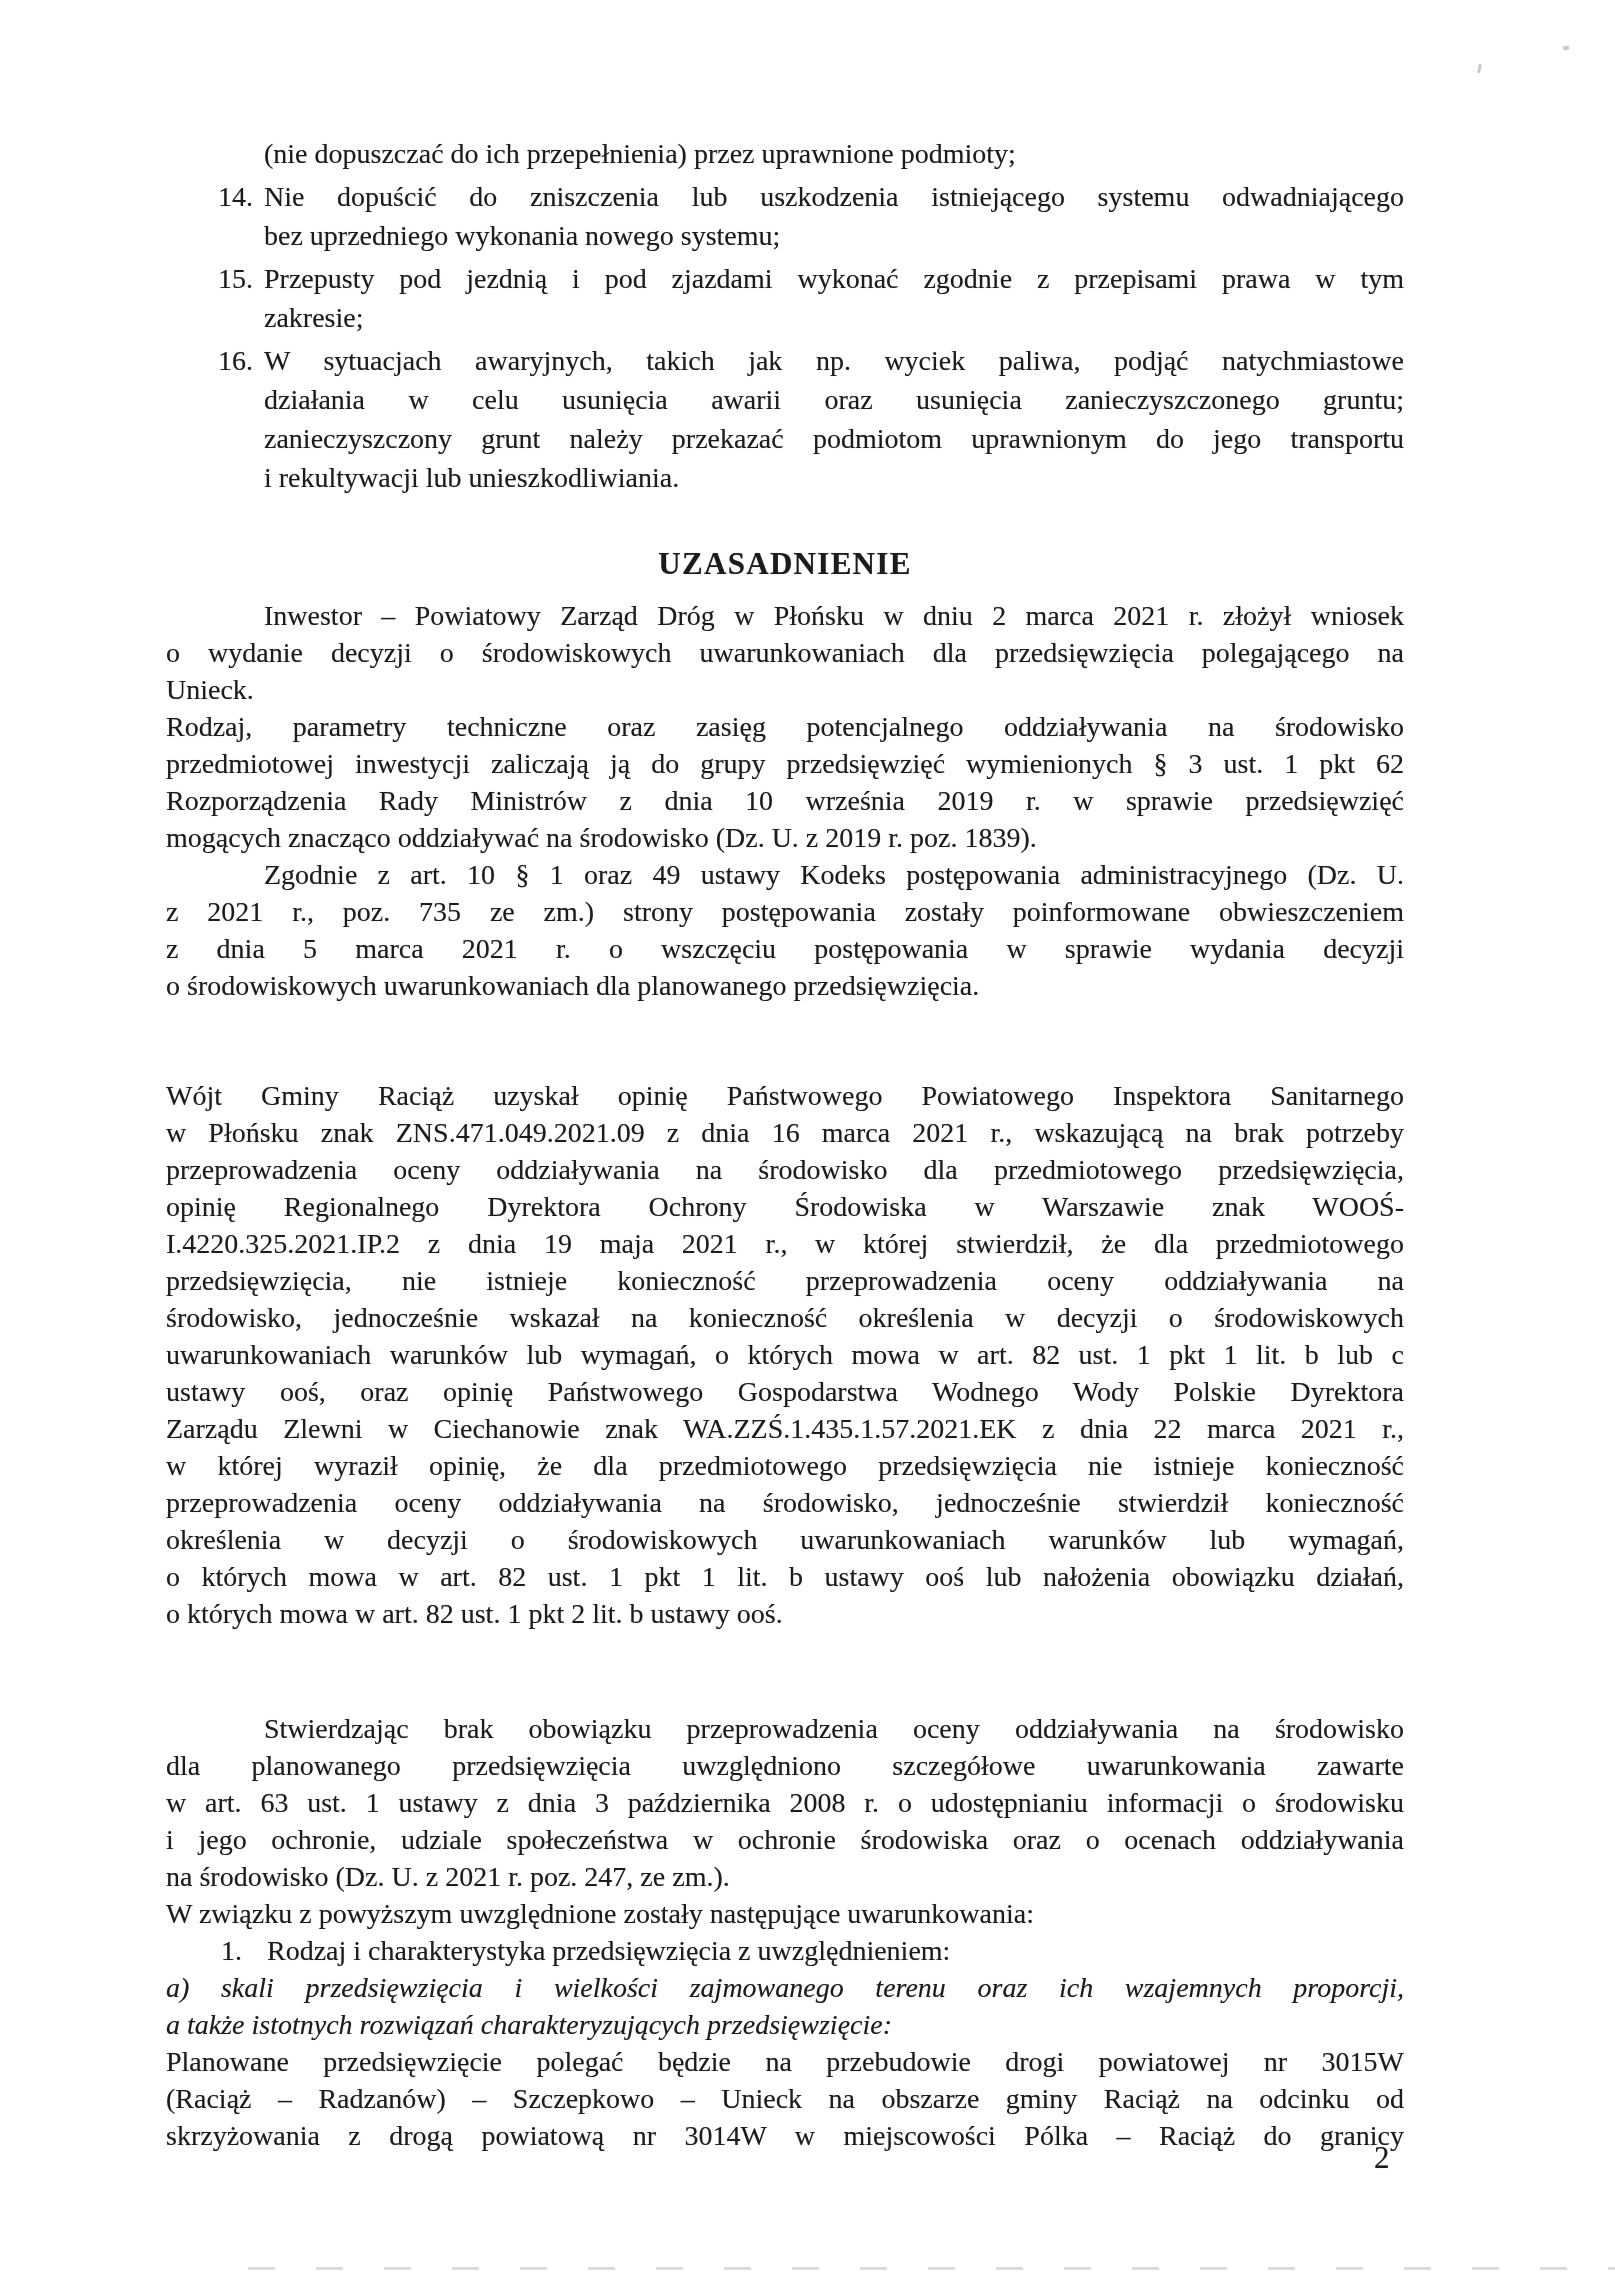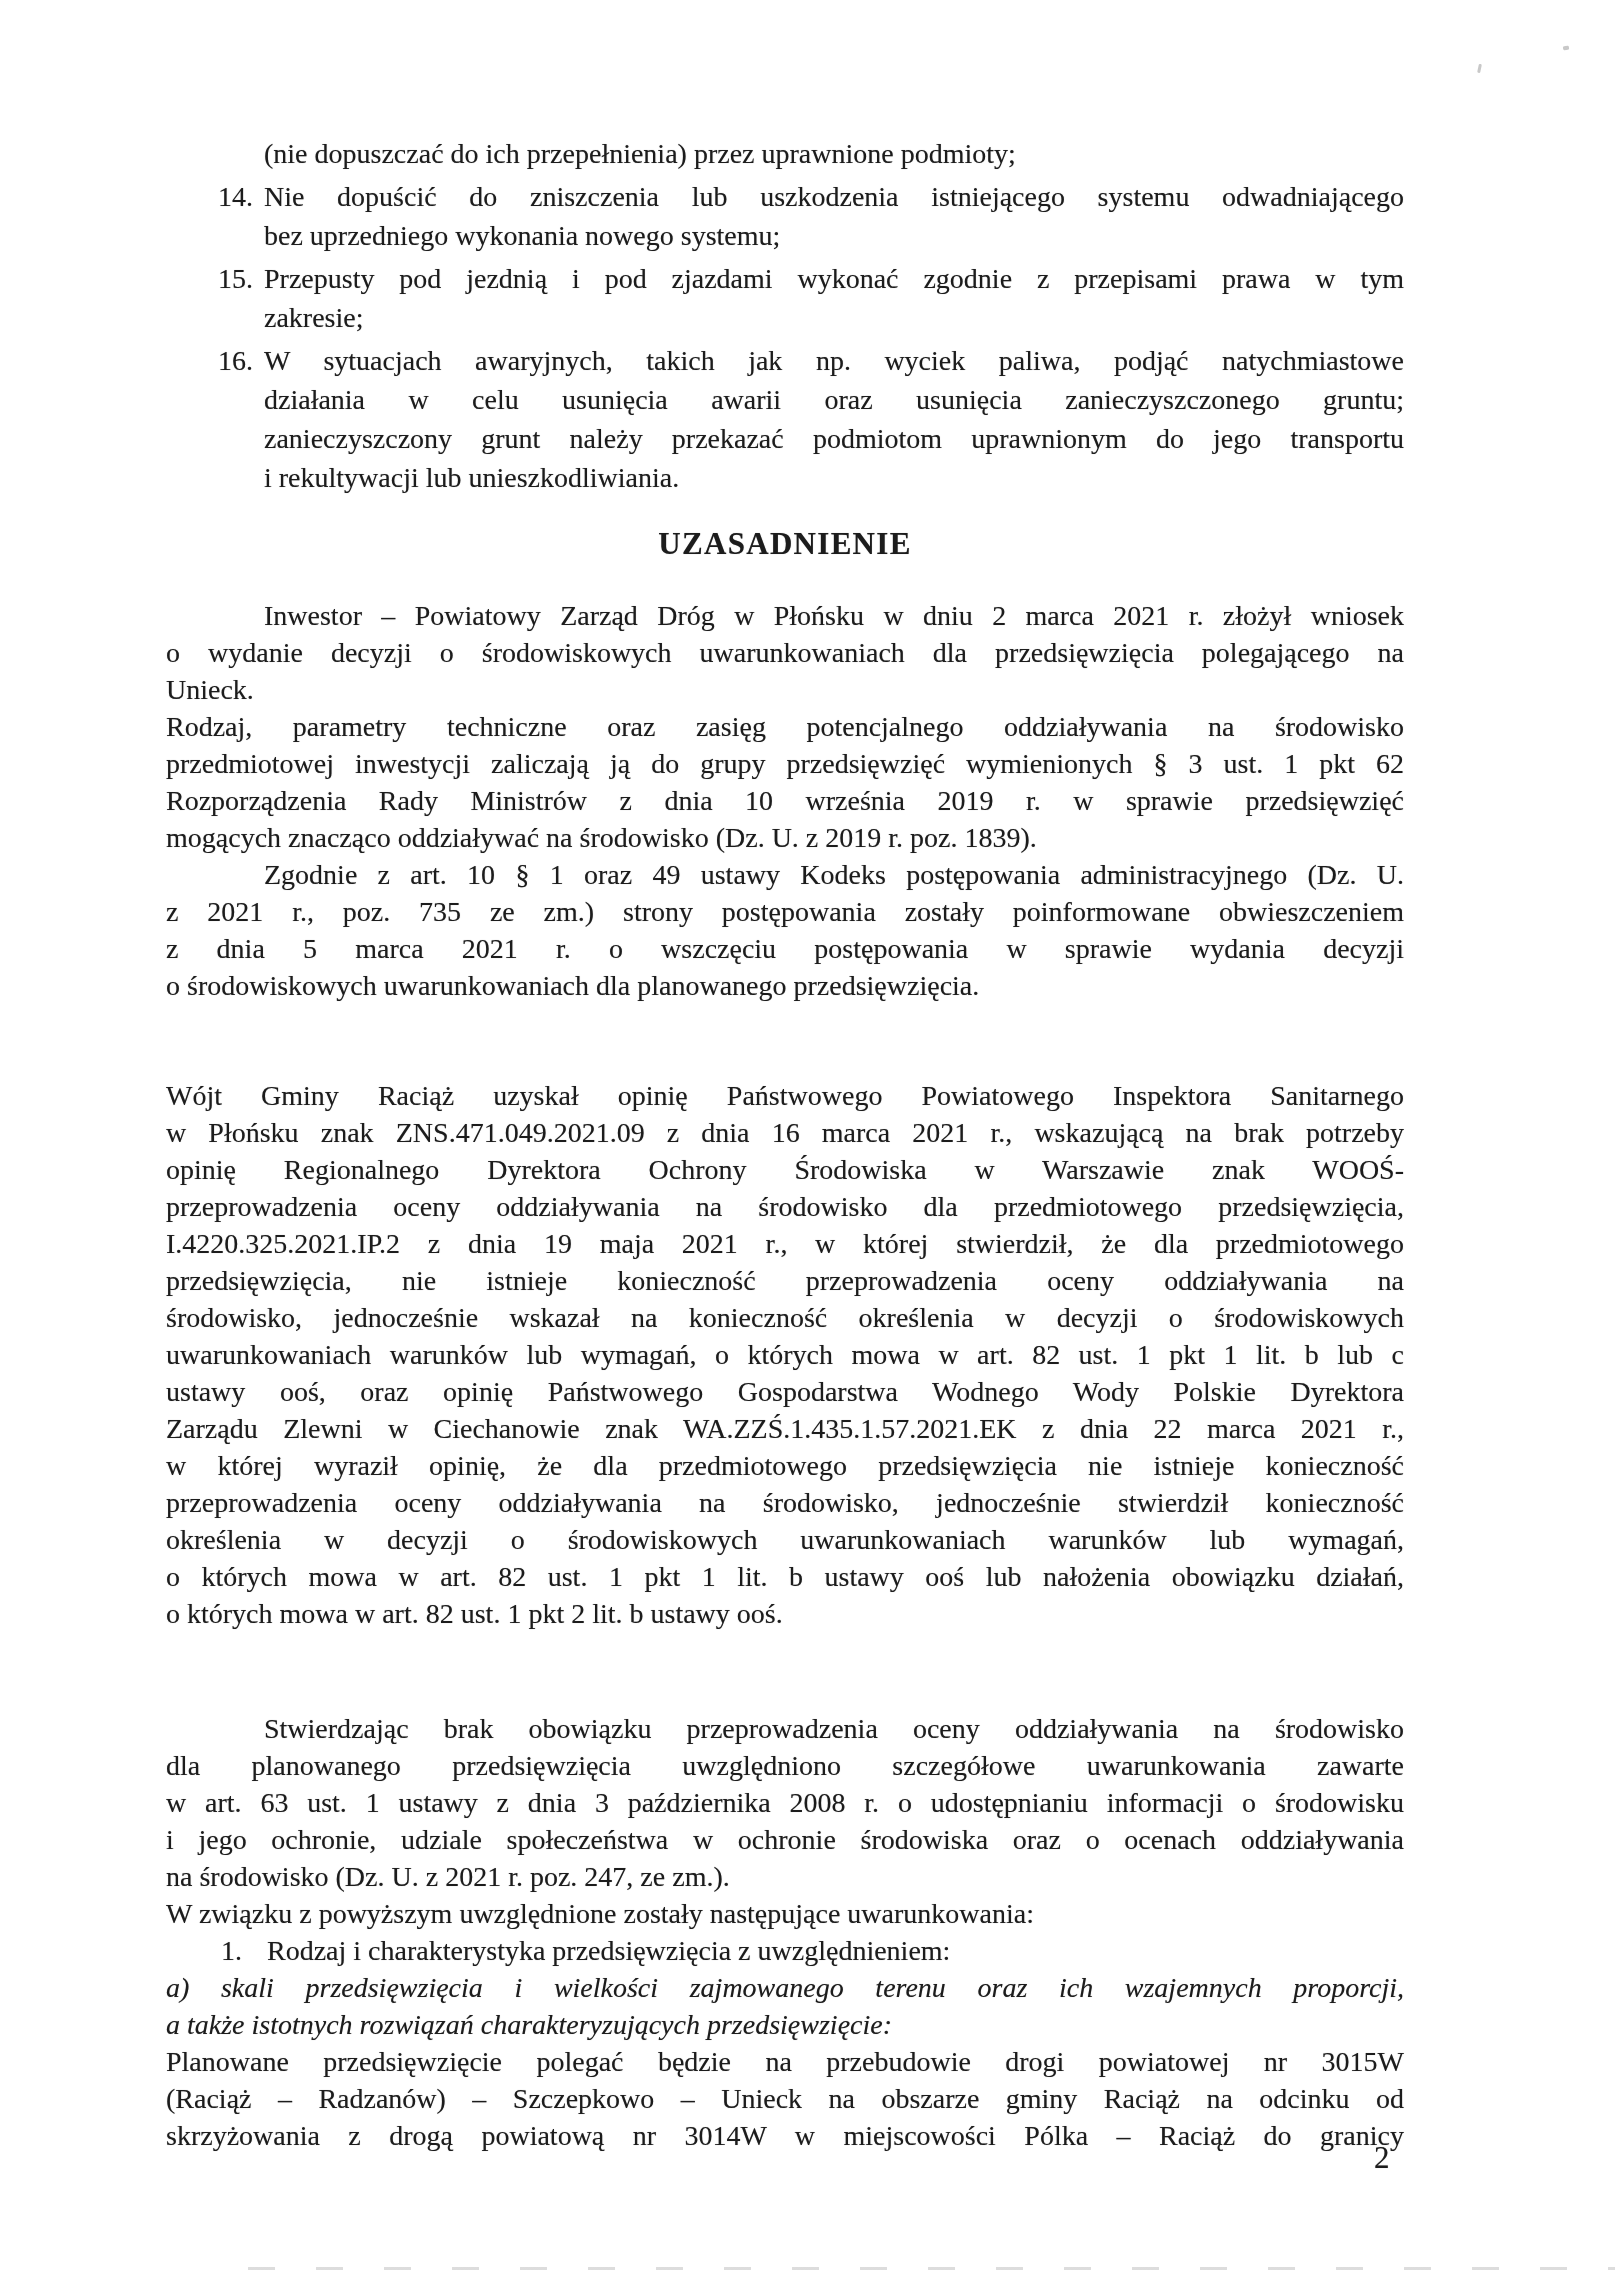--- a/index.html
+++ b/index.html
@@ -17,21 +17,21 @@
   .cont-line{ margin-left:46px; }
   .list-item{ display:flex; align-items:flex-start; margin-top:4px; }
   .list-item .num{ width:46px; flex:0 0 46px; }
   .list-item .itext{ flex:1; min-width:0; }
   
   .ln{ white-space:normal; }
   .j{ text-align:justify; text-align-last:justify; }
   .it{ font-style:italic; }
   
   .heading{
-    position:absolute; left:166px; top:524px; width:1238px;
+    position:absolute; left:166px; top:544px; width:1238px;
     font-size:31px; line-height:39px; font-weight:bold;
     text-align:center; letter-spacing:1.3px;
   }
   
   .block{ position:absolute; left:166px; width:1238px; font-size:28px; line-height:37px; }
   .para-a{ top:597px; }
   .para-b{ top:1077px; }
   .para-c{ top:1667px;margin-top:43px; }
   .ind{ text-indent:98px; }
   .item1-row{ display:flex; align-items:flex-start; }
@@ -101,22 +101,22 @@
     <div class="ln">mogących znacząco oddziaływać na środowisko (Dz. U. z 2019 r. poz. 1839).</div>
     <div class="ln j ind">Zgodnie z art. 10 § 1 oraz 49 ustawy Kodeks postępowania administracyjnego (Dz. U.</div>
     <div class="ln j">z 2021 r., poz. 735 ze zm.) strony postępowania zostały poinformowane obwieszczeniem</div>
     <div class="ln j">z dnia 5 marca 2021 r. o wszczęciu postępowania w sprawie wydania decyzji</div>
     <div class="ln">o środowiskowych uwarunkowaniach dla planowanego przedsięwzięcia.</div>
   </div>
 
   <div class="block para-b">
     <div class="ln j">Wójt Gminy Raciąż uzyskał opinię Państwowego Powiatowego Inspektora Sanitarnego</div>
     <div class="ln j">w Płońsku znak ZNS.471.049.2021.09 z dnia 16 marca 2021 r., wskazującą na brak potrzeby</div>
+    <div class="ln j">przeprowadzenia oceny oddziaływania na środowisko dla przedmiotowego przedsięwzięcia,</div>
     <div class="ln j">opinię Regionalnego Dyrektora Ochrony Środowiska w Warszawie znak WOOŚ-</div>
-    <div class="ln j">przeprowadzenia oceny oddziaływania na środowisko dla przedmiotowego przedsięwzięcia,</div>
     <div class="ln j">I.4220.325.2021.IP.2 z dnia 19 maja 2021 r., w której stwierdził, że dla przedmiotowego</div>
     <div class="ln j">przedsięwzięcia, nie istnieje konieczność przeprowadzenia oceny oddziaływania na</div>
     <div class="ln j">środowisko, jednocześnie wskazał na konieczność określenia w decyzji o środowiskowych</div>
     <div class="ln j">uwarunkowaniach warunków lub wymagań, o których mowa w art. 82 ust. 1 pkt 1 lit. b lub c</div>
     <div class="ln j">ustawy ooś, oraz opinię Państwowego Gospodarstwa Wodnego Wody Polskie Dyrektora</div>
     <div class="ln j">Zarządu Zlewni w Ciechanowie znak WA.ZZŚ.1.435.1.57.2021.EK z dnia 22 marca 2021 r.,</div>
     <div class="ln j">w której wyraził opinię, że dla przedmiotowego przedsięwzięcia nie istnieje konieczność</div>
     <div class="ln j">przeprowadzenia oceny oddziaływania na środowisko, jednocześnie stwierdził konieczność</div>
     <div class="ln j">określenia w decyzji o środowiskowych uwarunkowaniach warunków lub wymagań,</div>
     <div class="ln j">o których mowa w art. 82 ust. 1 pkt 1 lit. b ustawy ooś lub nałożenia obowiązku działań,</div>

